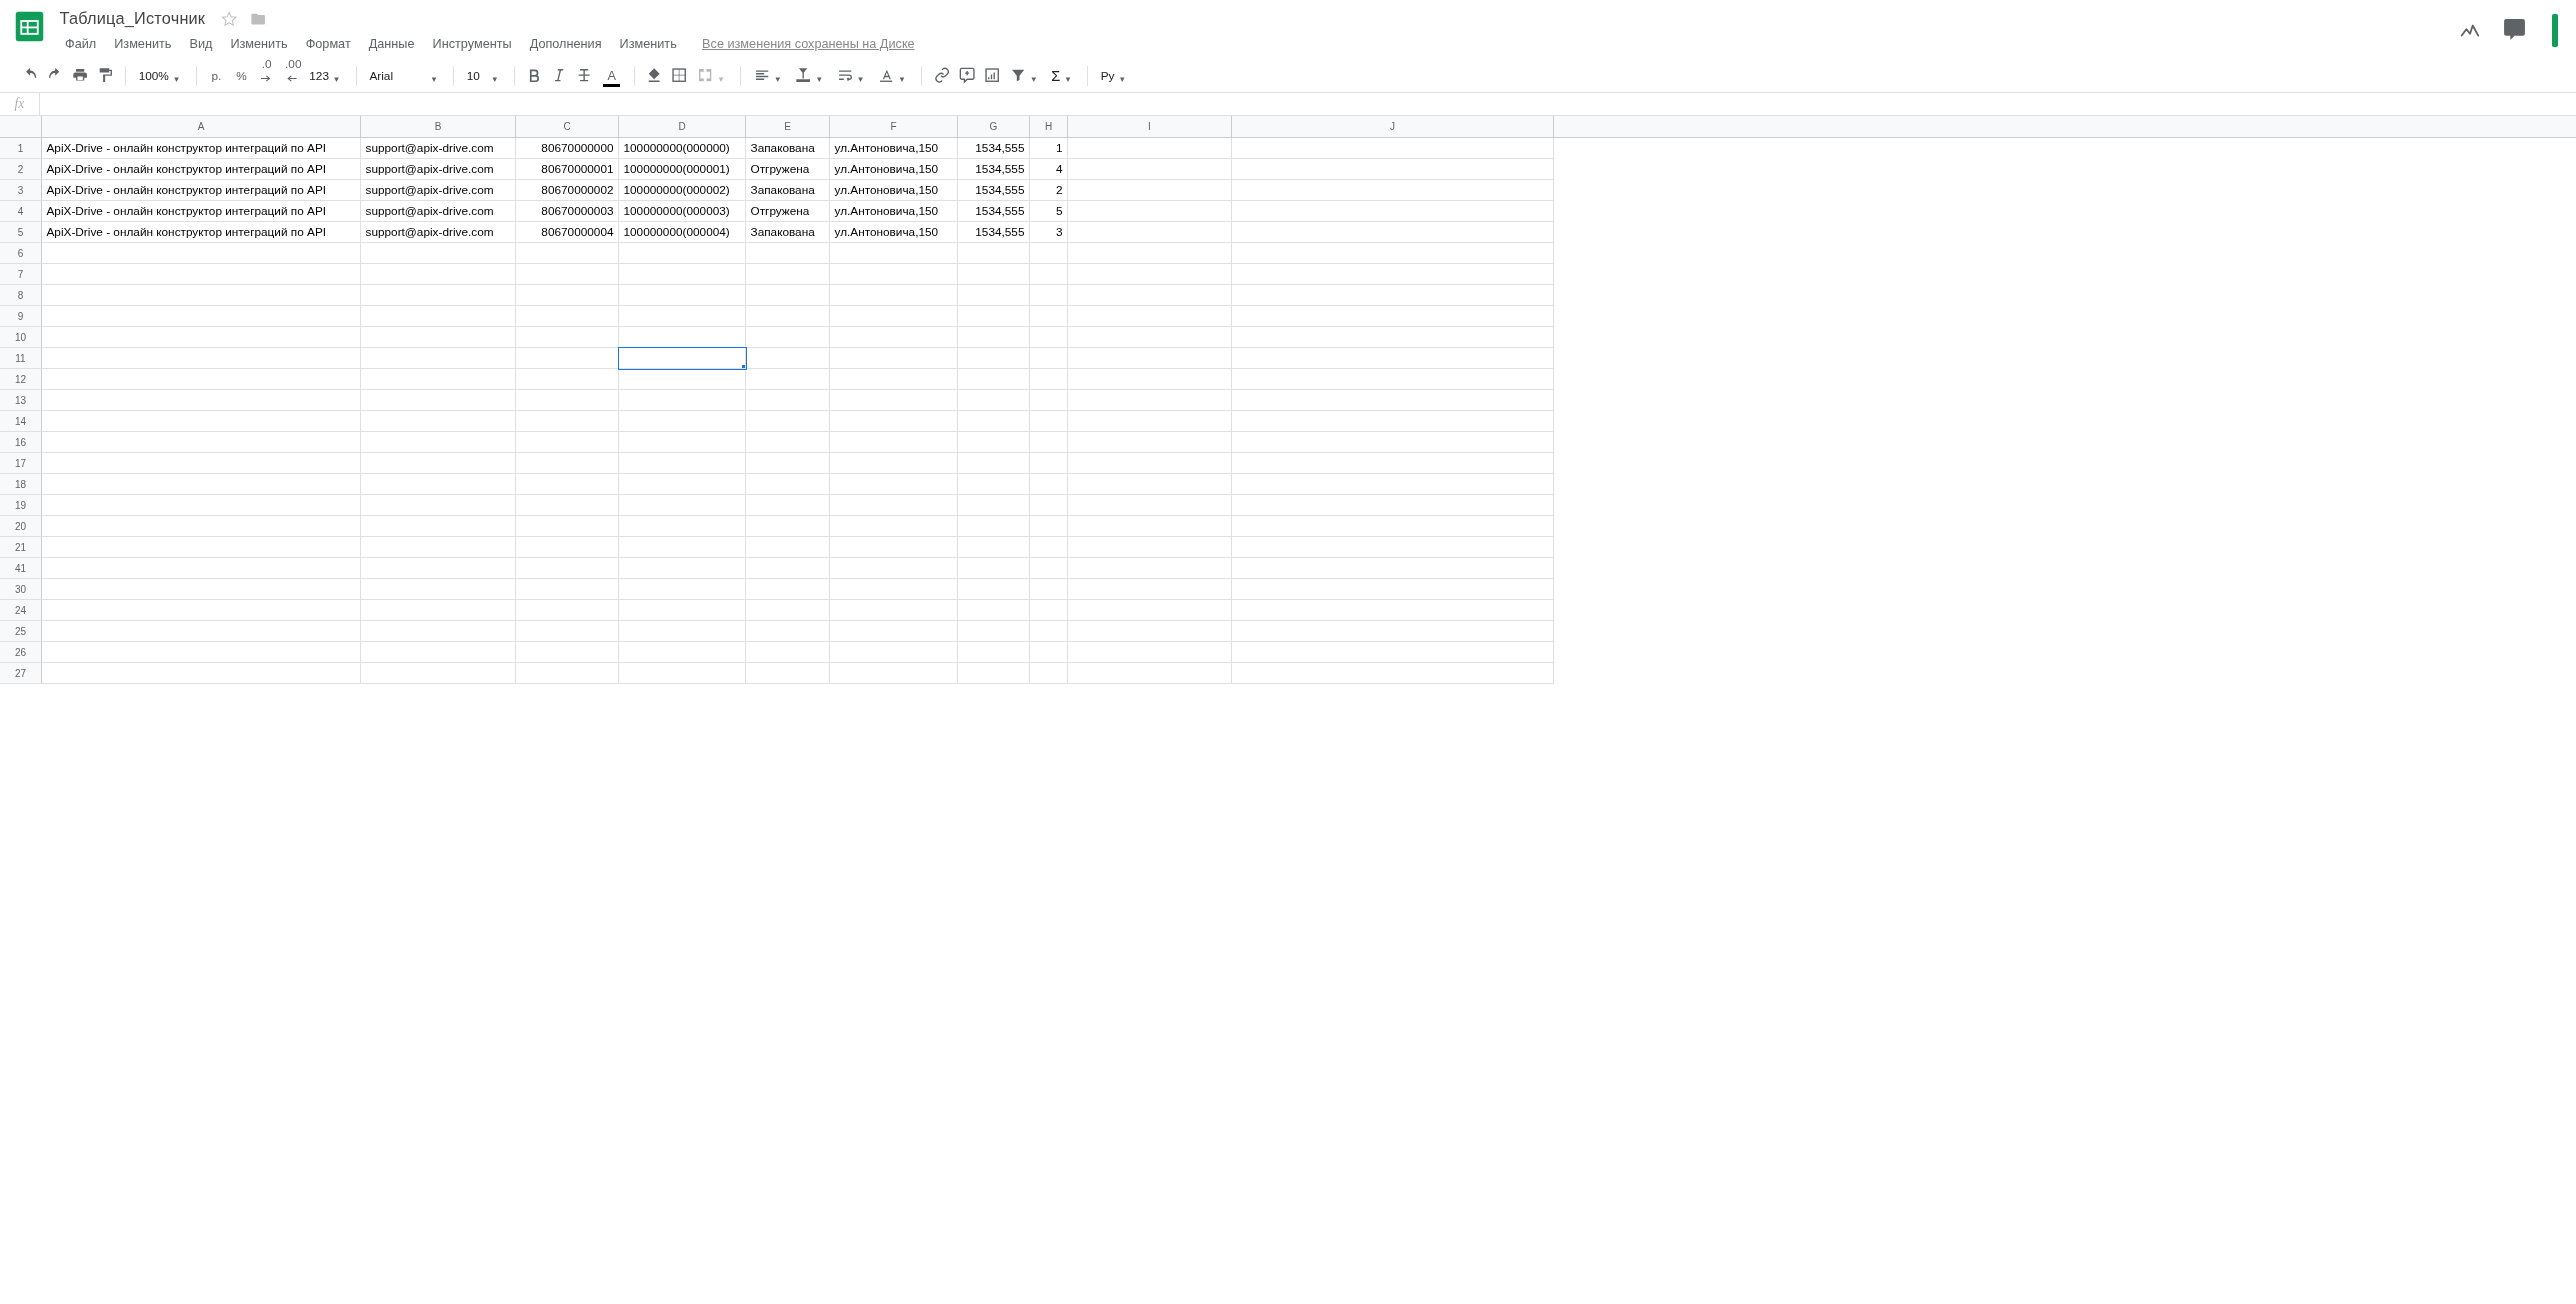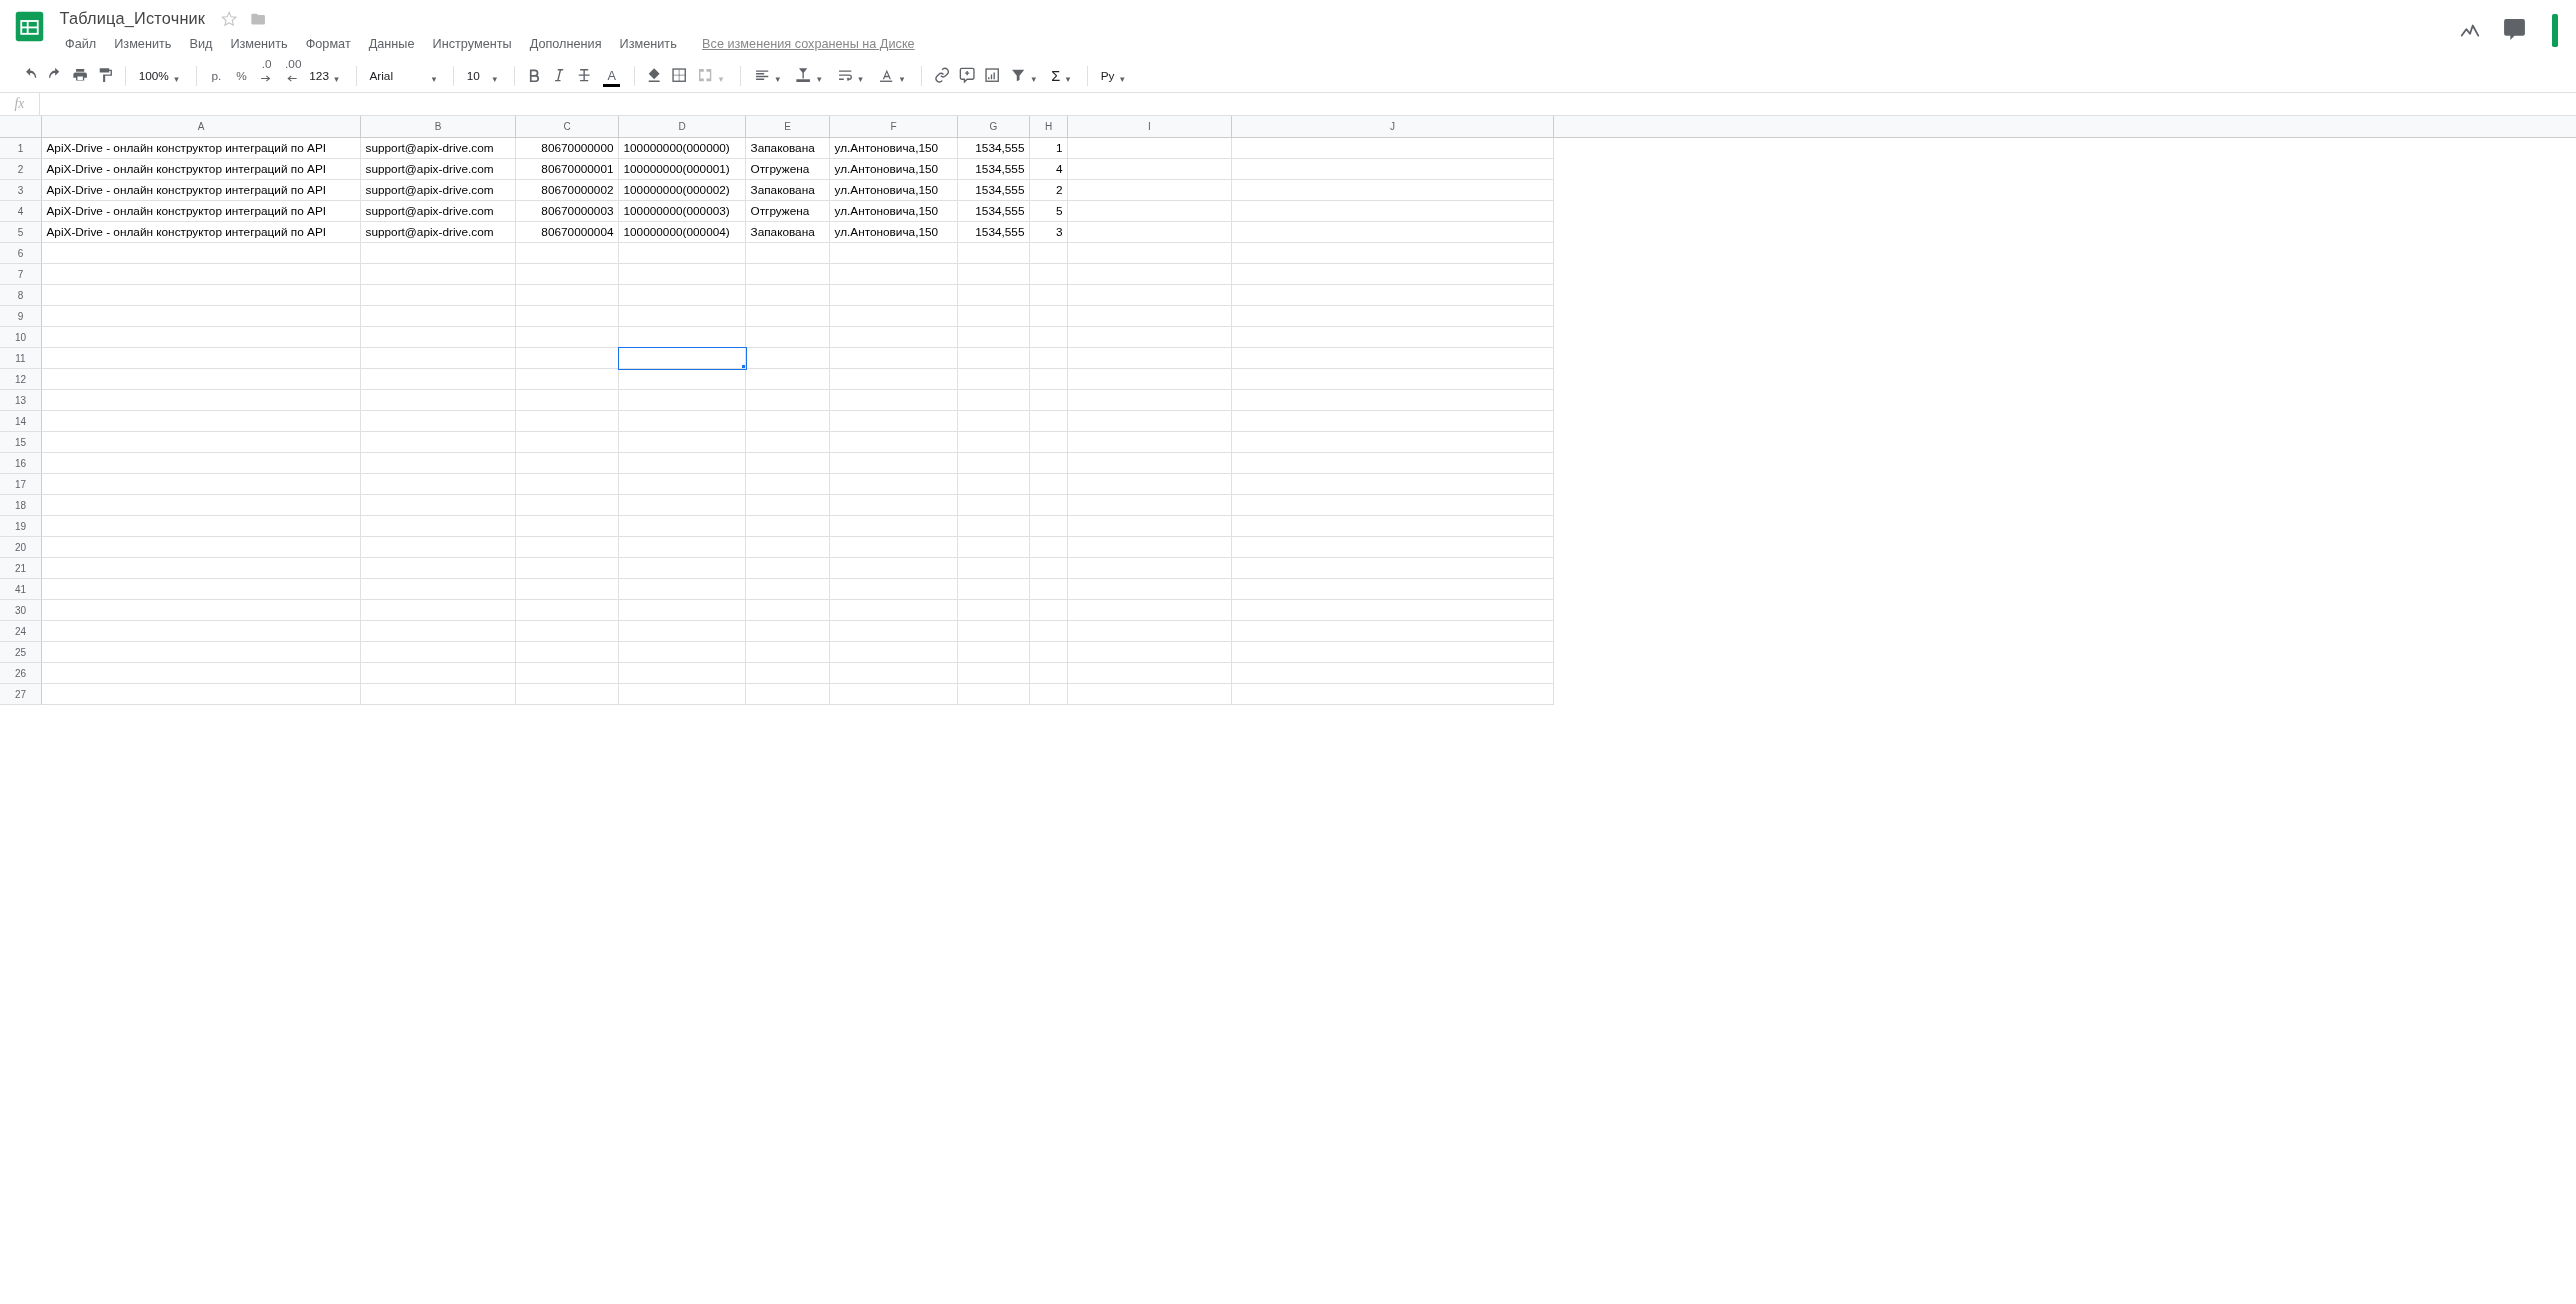--- a/index.html
+++ b/index.html
@@ -500,33 +500,20 @@
         <div class="cell num" style="width: 103px; flex: 0 0 103px;"></div>
         <div class="cell" style="width: 127px; flex: 0 0 127px;"></div>
         <div class="cell" style="width: 84px; flex: 0 0 84px;"></div>
         <div class="cell" style="width: 128px; flex: 0 0 128px;"></div>
         <div class="cell num" style="width: 72px; flex: 0 0 72px;"></div>
         <div class="cell num" style="width: 38px; flex: 0 0 38px;"></div>
         <div class="cell" style="width: 164px; flex: 0 0 164px;"></div>
         <div class="cell" style="width: 322px; flex: 0 0 322px;"></div>
       </div>
       <div class="row">
-        <div class="rh">15</div>
-        <div class="cell" style="width: 319px; flex: 0 0 319px;"></div>
-        <div class="cell" style="width: 155px; flex: 0 0 155px;"></div>
-        <div class="cell num" style="width: 103px; flex: 0 0 103px;"></div>
-        <div class="cell" style="width: 127px; flex: 0 0 127px;"></div>
-        <div class="cell" style="width: 84px; flex: 0 0 84px;"></div>
-        <div class="cell" style="width: 128px; flex: 0 0 128px;"></div>
-        <div class="cell num" style="width: 72px; flex: 0 0 72px;"></div>
-        <div class="cell num" style="width: 38px; flex: 0 0 38px;"></div>
-        <div class="cell" style="width: 164px; flex: 0 0 164px;"></div>
-        <div class="cell" style="width: 322px; flex: 0 0 322px;"></div>
-      </div>
-      <div class="row">
         <div class="rh">16</div>
         <div class="cell" style="width: 319px; flex: 0 0 319px;"></div>
         <div class="cell" style="width: 155px; flex: 0 0 155px;"></div>
         <div class="cell num" style="width: 103px; flex: 0 0 103px;"></div>
         <div class="cell" style="width: 127px; flex: 0 0 127px;"></div>
         <div class="cell" style="width: 84px; flex: 0 0 84px;"></div>
         <div class="cell" style="width: 128px; flex: 0 0 128px;"></div>
         <div class="cell num" style="width: 72px; flex: 0 0 72px;"></div>
         <div class="cell num" style="width: 38px; flex: 0 0 38px;"></div>
         <div class="cell" style="width: 164px; flex: 0 0 164px;"></div>

